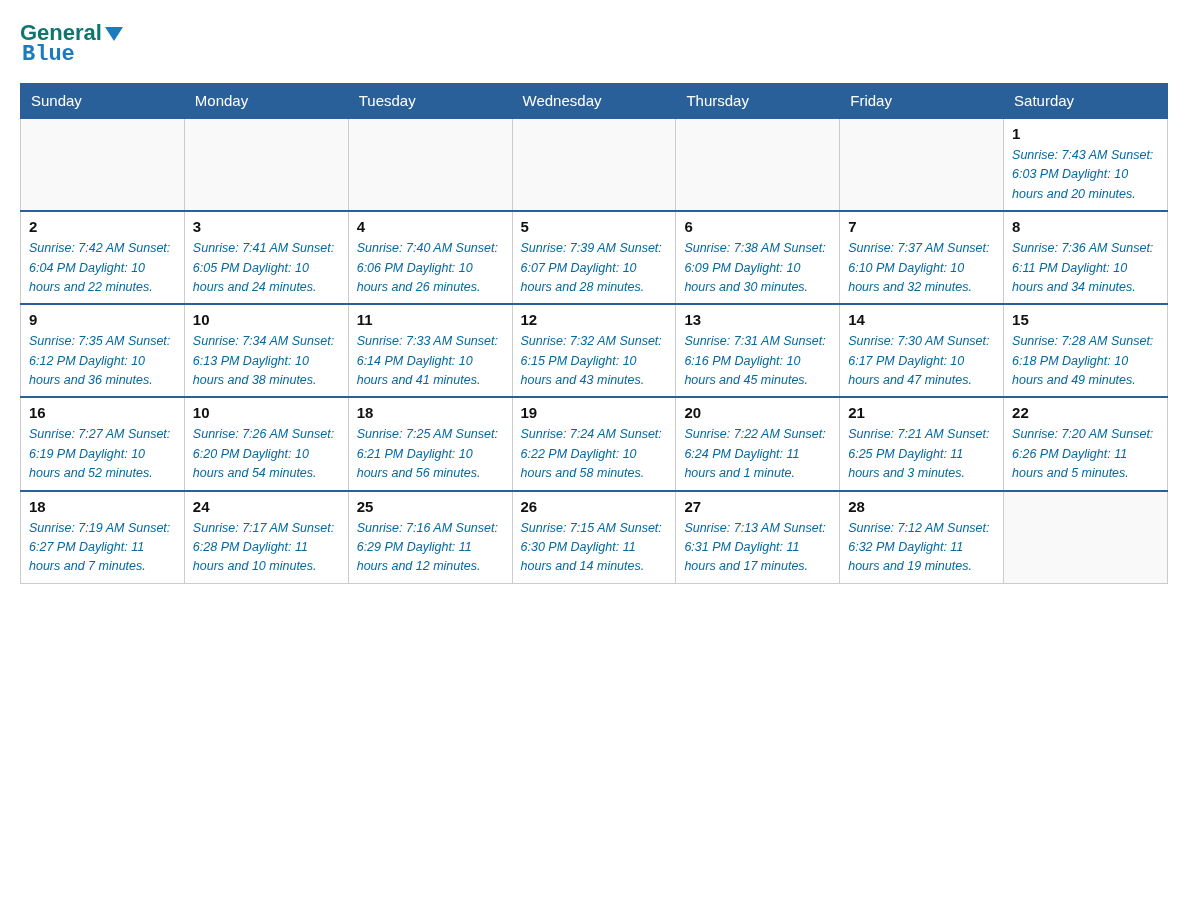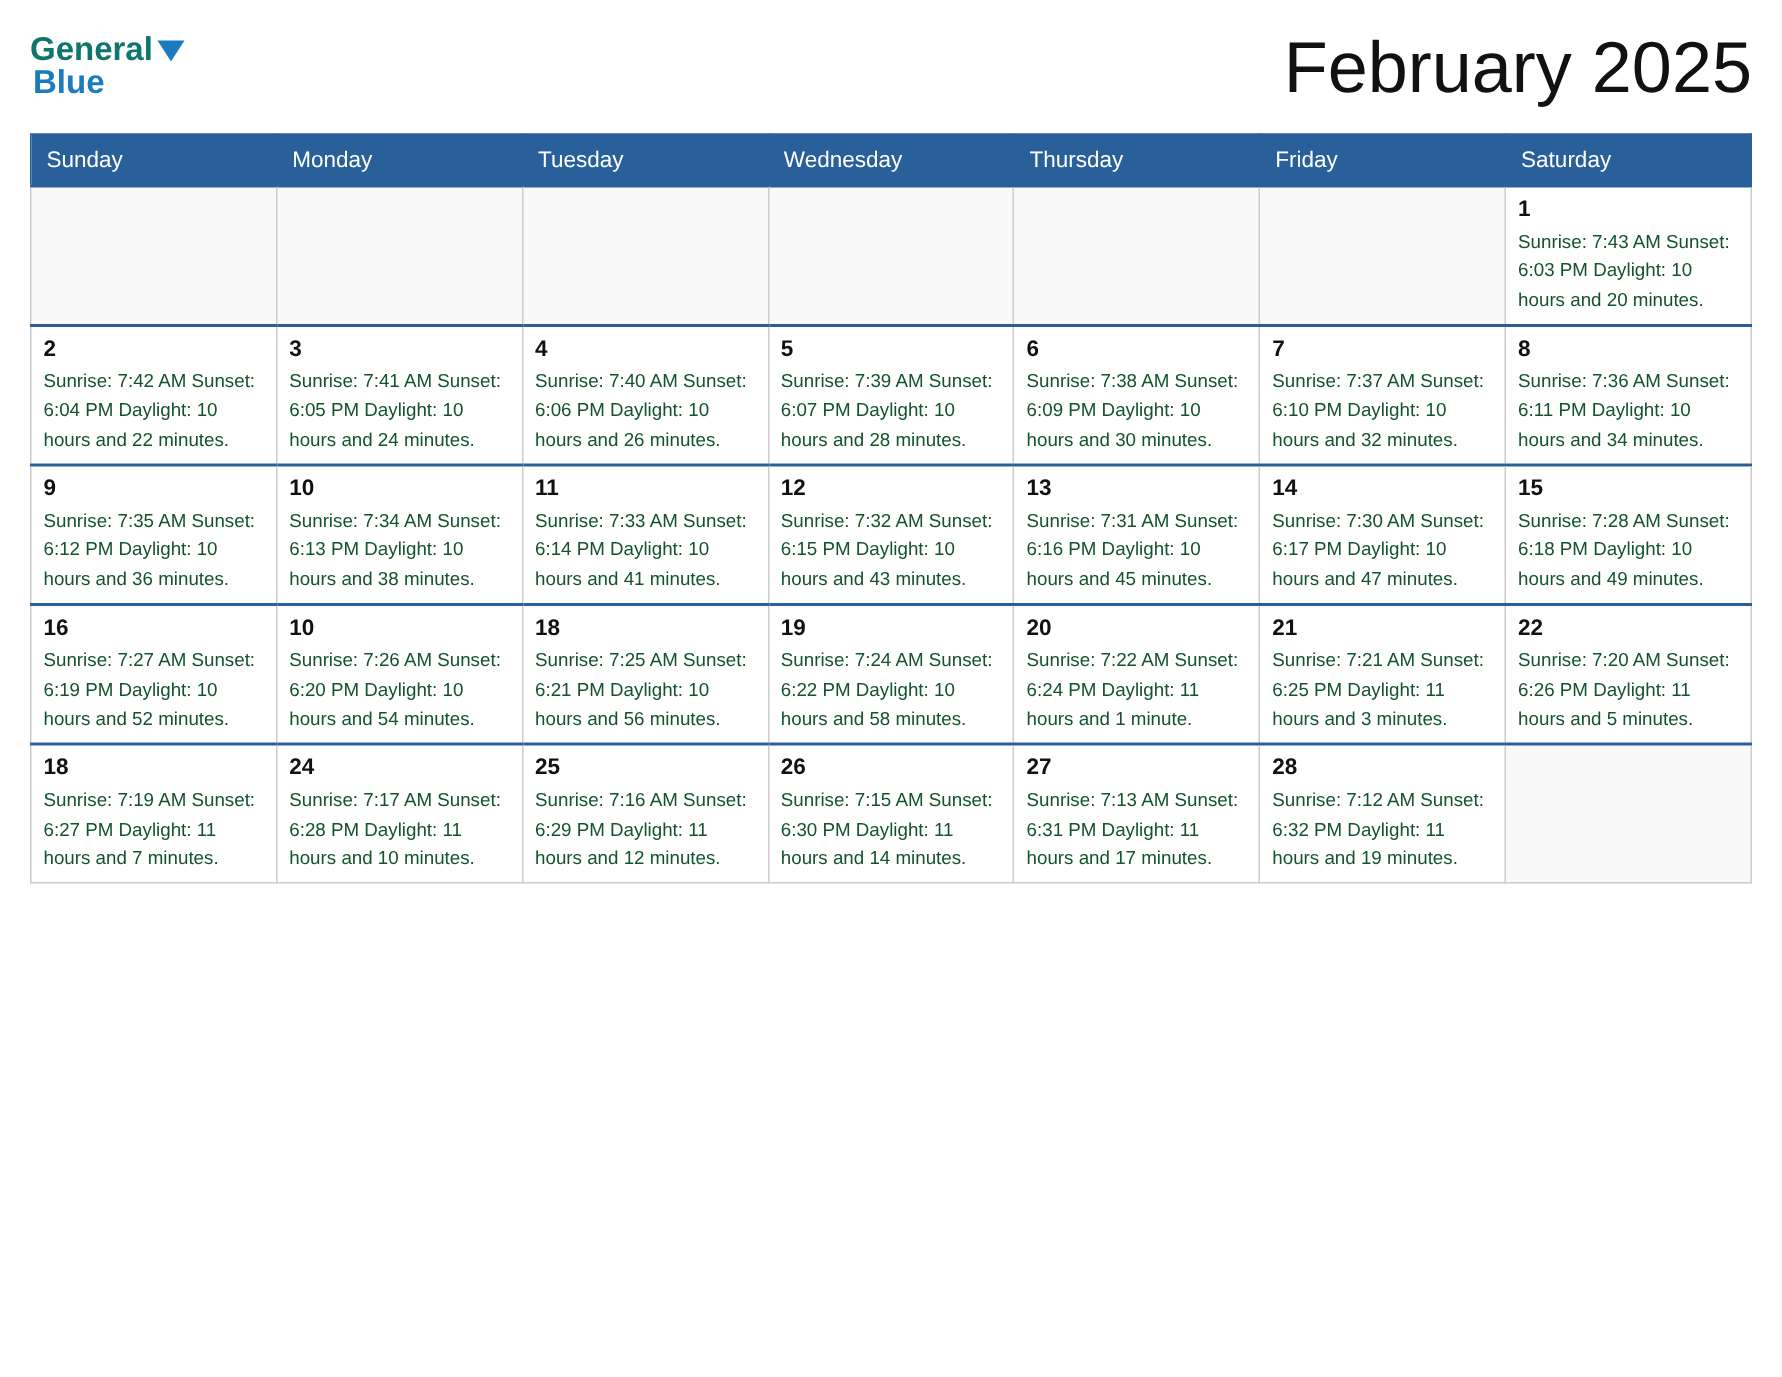--- a/index.html
+++ b/index.html
@@ -69,39 +69,41 @@
     .day-number {
       font-size: 15px;
       font-weight: bold;
       color: #111;
       display: block;
       margin-bottom: 4px;
     }
     .day-info {
       font-size: 12.5px;
       line-height: 1.55;
-      color: #14532d;
+      color: #0369a1;
+      font-style: italic;
     }
     .week-row td {
       border-top: 2px solid #2a6099;
     }
     .logo-wrapper {
       display: flex;
       flex-direction: column;
       align-items: flex-start;
     }
     .logo-line1 {
       display: flex;
       align-items: center;
     }
     .logo-line2 {
       display: flex;
       align-items: center;
       margin-top: -4px;
       padding-left: 2px;
+      font-family: Liberation Mono, monospace;
     }
     .triangle-icon {
       display: inline-block;
       width: 0;
       height: 0;
       border-left: 9px solid transparent;
       border-right: 9px solid transparent;
       border-top: 14px solid #1a7bbf;
       margin-left: 3px;
       margin-top: 2px;
@@ -114,21 +116,20 @@
   <div class="logo-wrapper">
     <div class="logo-line1">
       <span class="logo-text-general">General</span>
       <span class="triangle-icon"></span>
     </div>
     <div class="logo-line2">
       <span class="logo-text-blue">Blue</span>
     </div>
   </div>
   <div class="title-block">
-    <div class="month-title">February 2025</div>
   </div>
 </div>
 
 <table class="calendar">
   <thead>
     <tr>
     <th>Sunday</th>
         <th>Monday</th>
         <th>Tuesday</th>
         <th>Wednesday</th>

